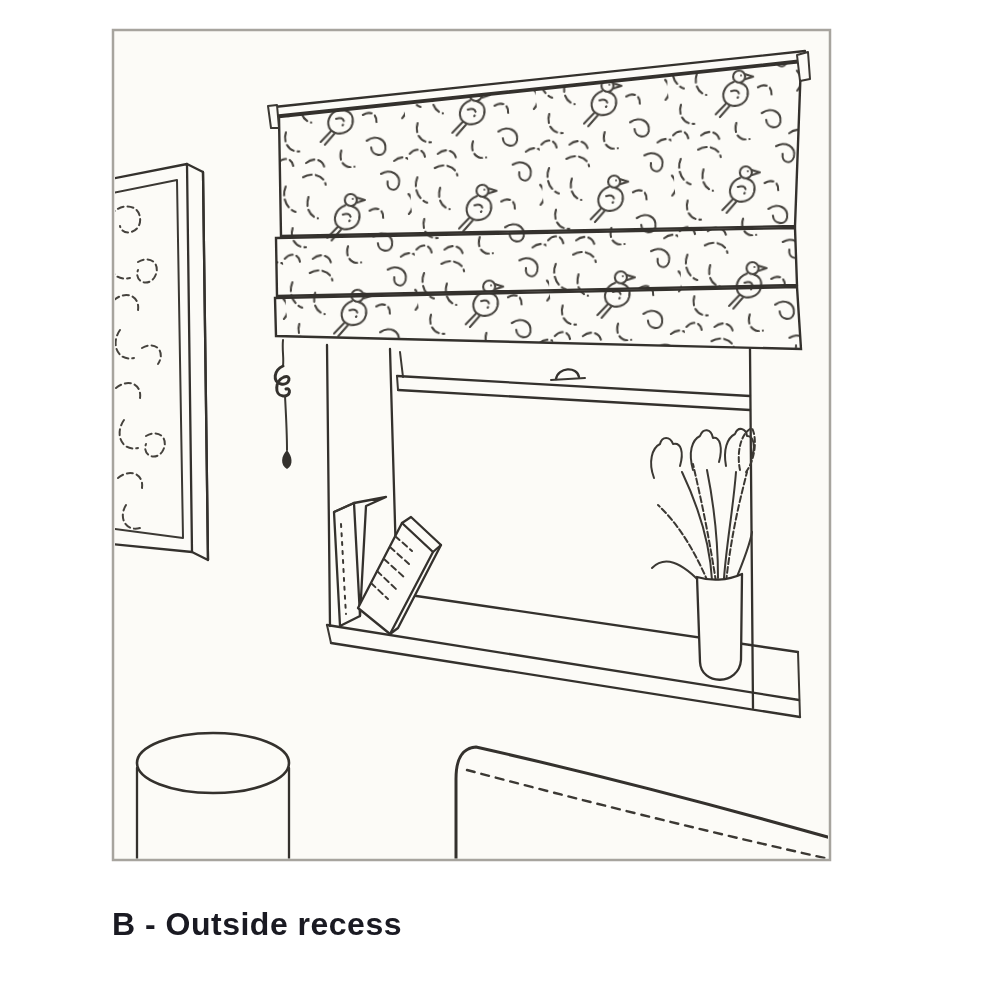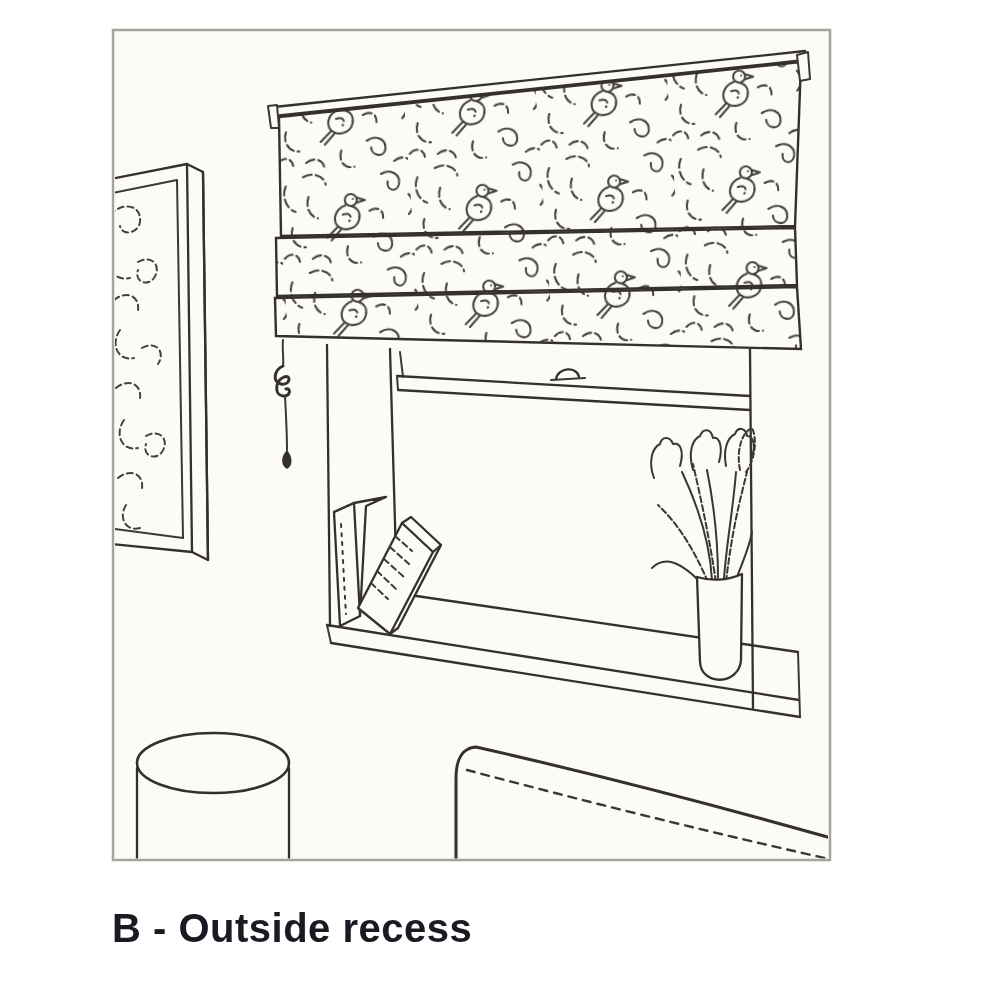--- a/index.html
+++ b/index.html
@@ -5,21 +5,21 @@
   html,body{margin:0;padding:0;}
   body{
     width:1000px;height:1000px;position:relative;
     background:#ffffff;
     font-family:"Liberation Sans", sans-serif;
     overflow:hidden;
   }
   .illus{position:absolute;left:0;top:0;width:1000px;height:1000px;}
   .caption{
     position:absolute;left:112px;top:908px;
-    font-size:40px;font-weight:700;letter-spacing:.5px;
+    font-size:32px;font-weight:700;letter-spacing:.5px;
     color:#1a1a22;line-height:1;
   }
   
   .ln{fill:none;stroke:#34312d;stroke-width:2.3;stroke-linecap:round;stroke-linejoin:round;}
   .lnthin{fill:none;stroke:#3b3833;stroke-width:2;stroke-linecap:round;stroke-linejoin:round;}
   .paper{fill:#fcfbf7;}
   .sketch{fill:none;stroke:#45423d;stroke-width:2;stroke-linecap:round;stroke-linejoin:round;stroke-dasharray:6 4;}
   .pat{fill:none;stroke:#46433e;stroke-width:2.1;stroke-linecap:round;stroke-linejoin:round;}
   .patd{fill:none;stroke:#46433e;stroke-width:2.1;stroke-linecap:round;stroke-linejoin:round;stroke-dasharray:9 4;}
 </style>

